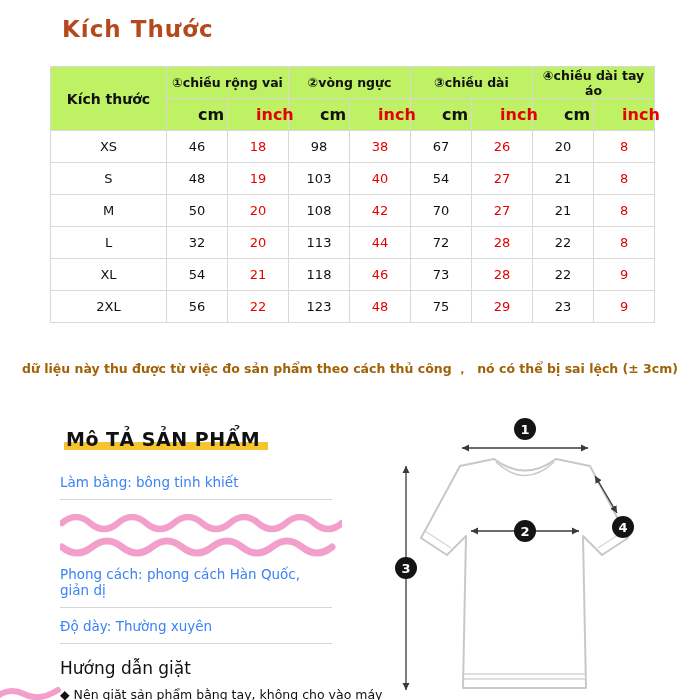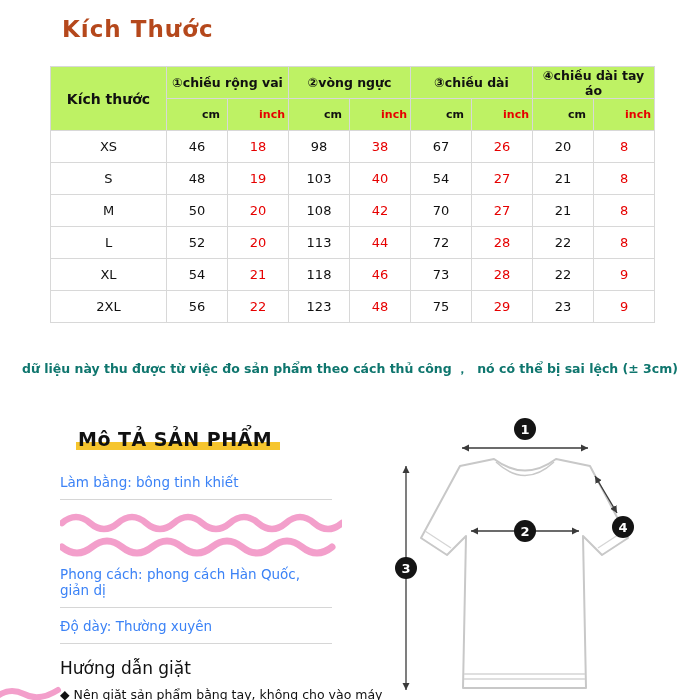--- a/index.html
+++ b/index.html
@@ -10,29 +10,29 @@
               color:#b5481c;letter-spacing:1px;}
 
   
   .size-table{position:absolute;left:50px;top:66px;width:604px;border-collapse:collapse;table-layout:fixed;}
   .size-table th,.size-table td{border:1px solid #d8d8d8;text-align:center;vertical-align:middle;padding:0;}
   .size-table thead th{background:#bef264;font-weight:bold;font-size:12.5px;height:31px;}
   .size-table thead .corner{font-size:14px;}
   .size-table tbody th{font-weight:normal;font-size:13px;height:31px;background:#fff;}
   .size-table tbody td{font-size:13px;}
   .size-table .inch{color:#e60000;}
-  .size-table thead .unit{font-size:11px;padding-left:28px;}
+  .size-table thead .unit{font-size:16px;padding-left:28px;}
 
   
   .note{position:absolute;top:361px;left:0;width:700px;text-align:center;font-size:12.5px;
-        font-weight:bold;color:#0f766e;white-space:pre;margin:0;}
+        font-weight:bold;color:#a16207;white-space:pre;margin:0;}
 
   
   .desc{position:absolute;left:60px;top:428px;width:342px;}
-  .desc-heading{margin:0 0 24px 16px;font-size:19px;font-weight:bold;letter-spacing:.5px;}
+  .desc-heading{margin:0 0 24px 4px;font-size:19px;font-weight:bold;letter-spacing:.5px;}
   .hl{padding:0 8px 2px 2px;
       background:linear-gradient(to bottom,transparent 58%,#f6c52e 58%,#f6c52e 92%,transparent 92%);}
   .field{font-size:13.5px;color:#3b82f6;width:272px;padding-bottom:9px;border-bottom:1px solid #d6d6d6;
          margin-bottom:10px;}
   .squiggles{display:block;margin:4px 0 6px 0;}
   .wash-head{font-size:17px;margin:14px 0 8px 0;}
   .wash-item{font-size:12.5px;line-height:1.45;padding-left:13px;text-indent:-13px;margin-bottom:2px;}
 
   
   .tshirt{position:absolute;left:392px;top:416px;}
@@ -105,21 +105,21 @@
         <td class="inch">20</td>
         <td class="cm">108</td>
         <td class="inch">42</td>
         <td class="cm">70</td>
         <td class="inch">27</td>
         <td class="cm">21</td>
         <td class="inch">8</td>
       </tr>
       <tr>
         <th>L</th>
-        <td class="cm">52</td>
+        <td class="cm">32</td>
         <td class="inch">20</td>
         <td class="cm">113</td>
         <td class="inch">44</td>
         <td class="cm">72</td>
         <td class="inch">28</td>
         <td class="cm">22</td>
         <td class="inch">8</td>
       </tr>
       <tr>
         <th>XL</th>

